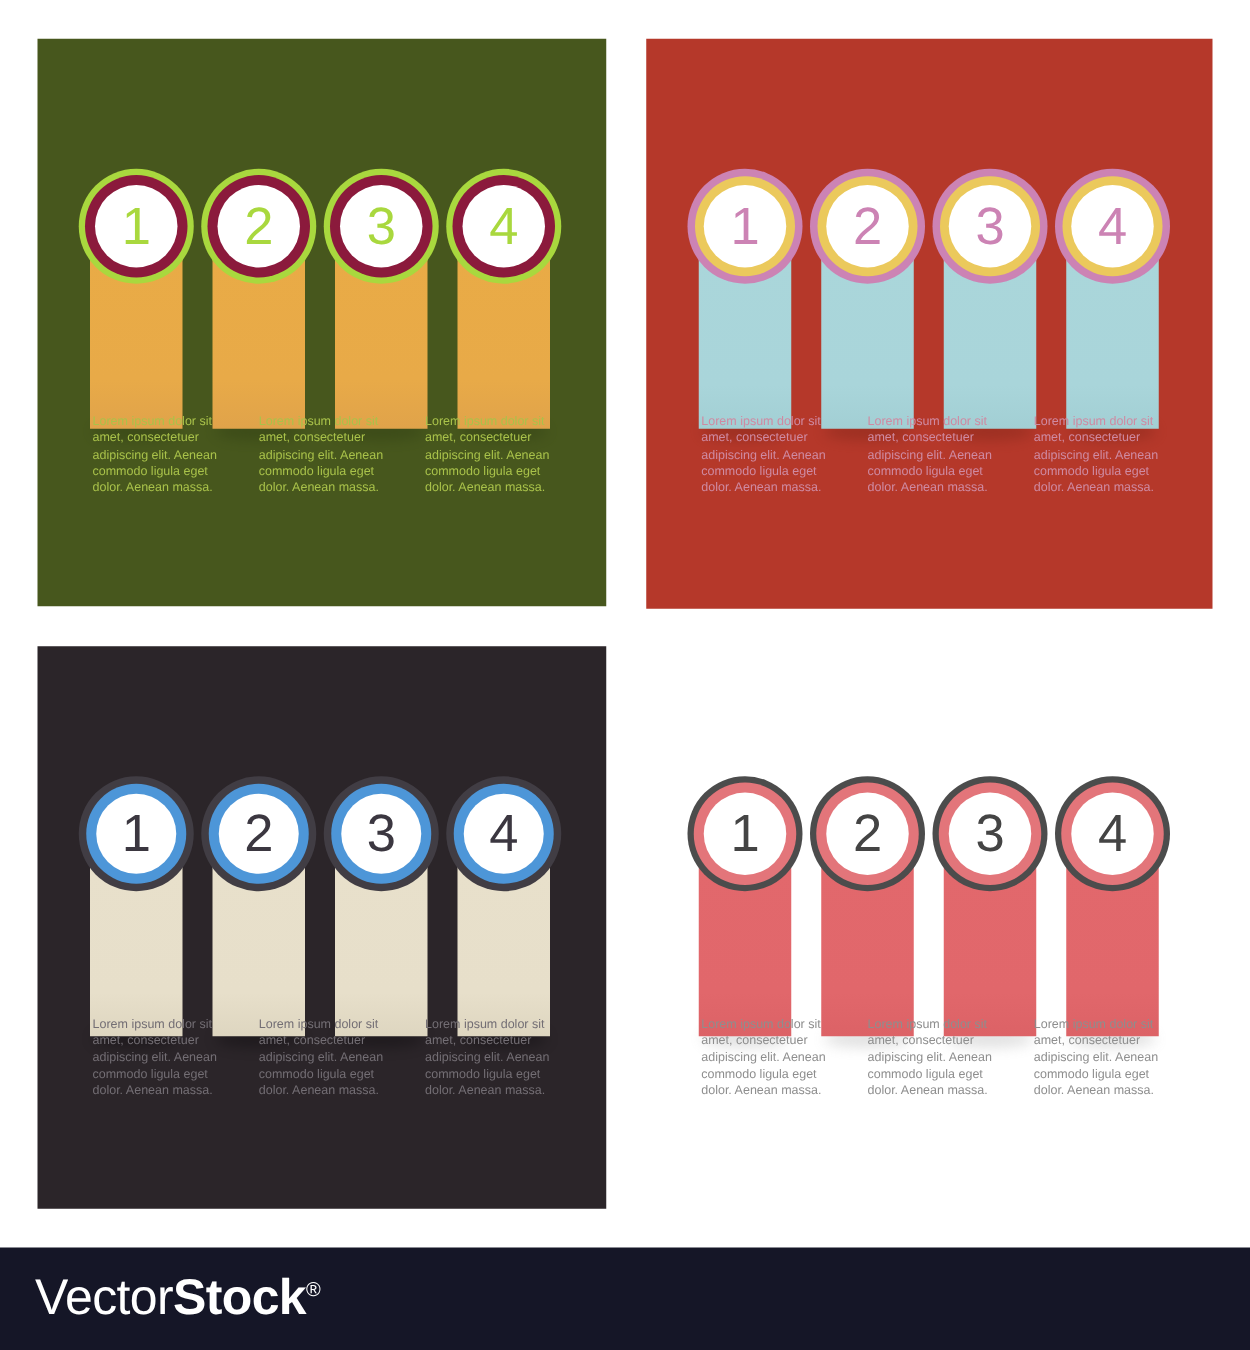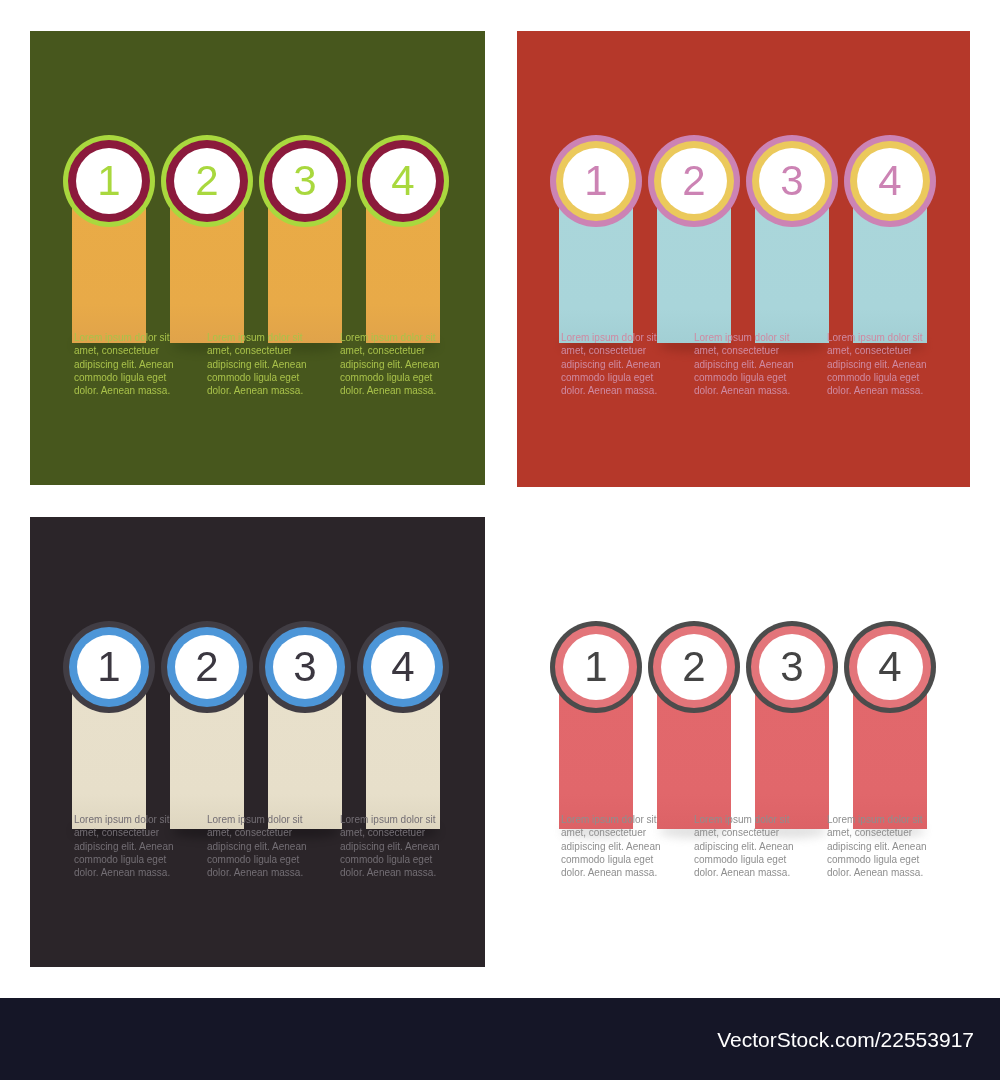--- a/index.html
+++ b/index.html
@@ -418,16 +418,16 @@
 
     </div>
     <div class="descs" style="top:296px;">
       <div class="desc" style="left:44px;">Lorem ipsum dolor sit amet, consectetuer adipiscing elit. Aenean commodo ligula eget dolor. Aenean massa.</div>
       <div class="desc" style="left:177px;">Lorem ipsum dolor sit amet, consectetuer adipiscing elit. Aenean commodo ligula eget dolor. Aenean massa.</div>
       <div class="desc" style="left:310px;">Lorem ipsum dolor sit amet, consectetuer adipiscing elit. Aenean commodo ligula eget dolor. Aenean massa.</div>
     </div>
   </div>
 
   <div id="footer">
-    <div class="url">VectorStock.com/22553917</div>
+    <div class="logo"><span class="lg-thin">Vector</span><span class="lg-bold">Stock</span><span class="lg-reg">®</span></div>
   </div>
 
 </div>
 
 </body></html>

